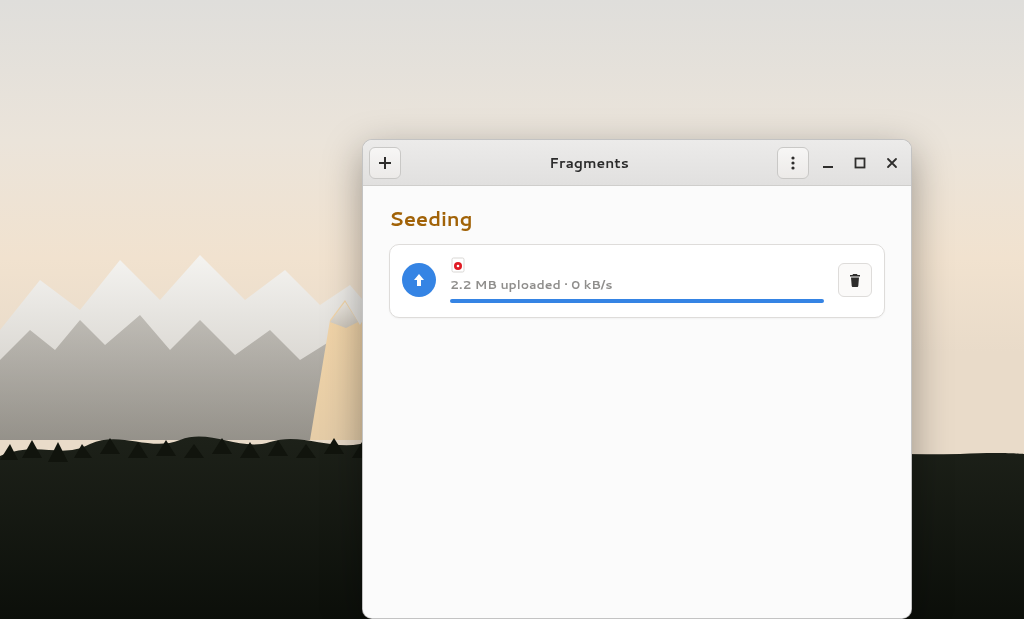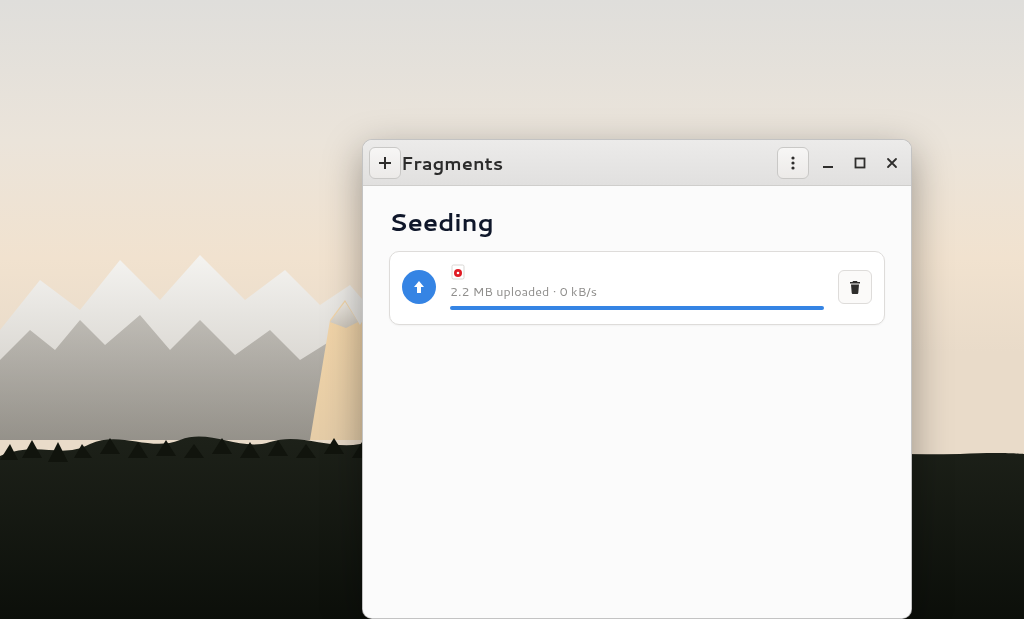--- a/index.html
+++ b/index.html
@@ -63,23 +63,23 @@
     align-items: center;
     padding: 0 6px;
   }
   .hb-left, .hb-right {
     display: flex;
     align-items: center;
     gap: 6px;
   }
   .hb-center {
     flex: 1;
-    text-align: left;
+    text-align: center;
     font-weight: 600;
-    font-size: 18px;
+    font-size: 14px;
     color: #2b2b2b;
   }
 
   .hb-btn {
     width: 32px;
     height: 32px;
     border: 1px solid #c9c8c6;
     border-radius: 6px;
     background: linear-gradient(#f7f6f5, #eceae8);
     display: flex;
@@ -100,23 +100,23 @@
   }
 
   .content {
     flex: 1;
     padding: 18px 26px;
     background: #fbfbfb;
     overflow: auto;
   }
 
   .section-title {
-    font-size: 25px;
+    font-size: 20px;
     font-weight: 800;
-    color: #0f172a;
+    color: #a16207;
     margin-bottom: 12px;
     letter-spacing: -0.2px;
   }
 
   .torrent-card {
     border: 1px solid #dedcda;
     border-radius: 10px;
     background: #ffffff;
     padding: 12px 12px 14px 12px;
     display: flex;
@@ -146,20 +146,21 @@
     align-items: center;
     gap: 6px;
     font-size: 14px;
     font-weight: 700;
     color: #222;
   }
   .torrent-meta {
     font-size: 12.5px;
     color: #8f8e8c;
     margin-top: 2px;
+    font-weight: bold;
   }
   .progress-bar {
     height: 4px;
     background: #e4e3e1;
     border-radius: 2px;
     margin-top: 6px;
     overflow: hidden;
   }
   .progress-fill {
     height: 100%;

